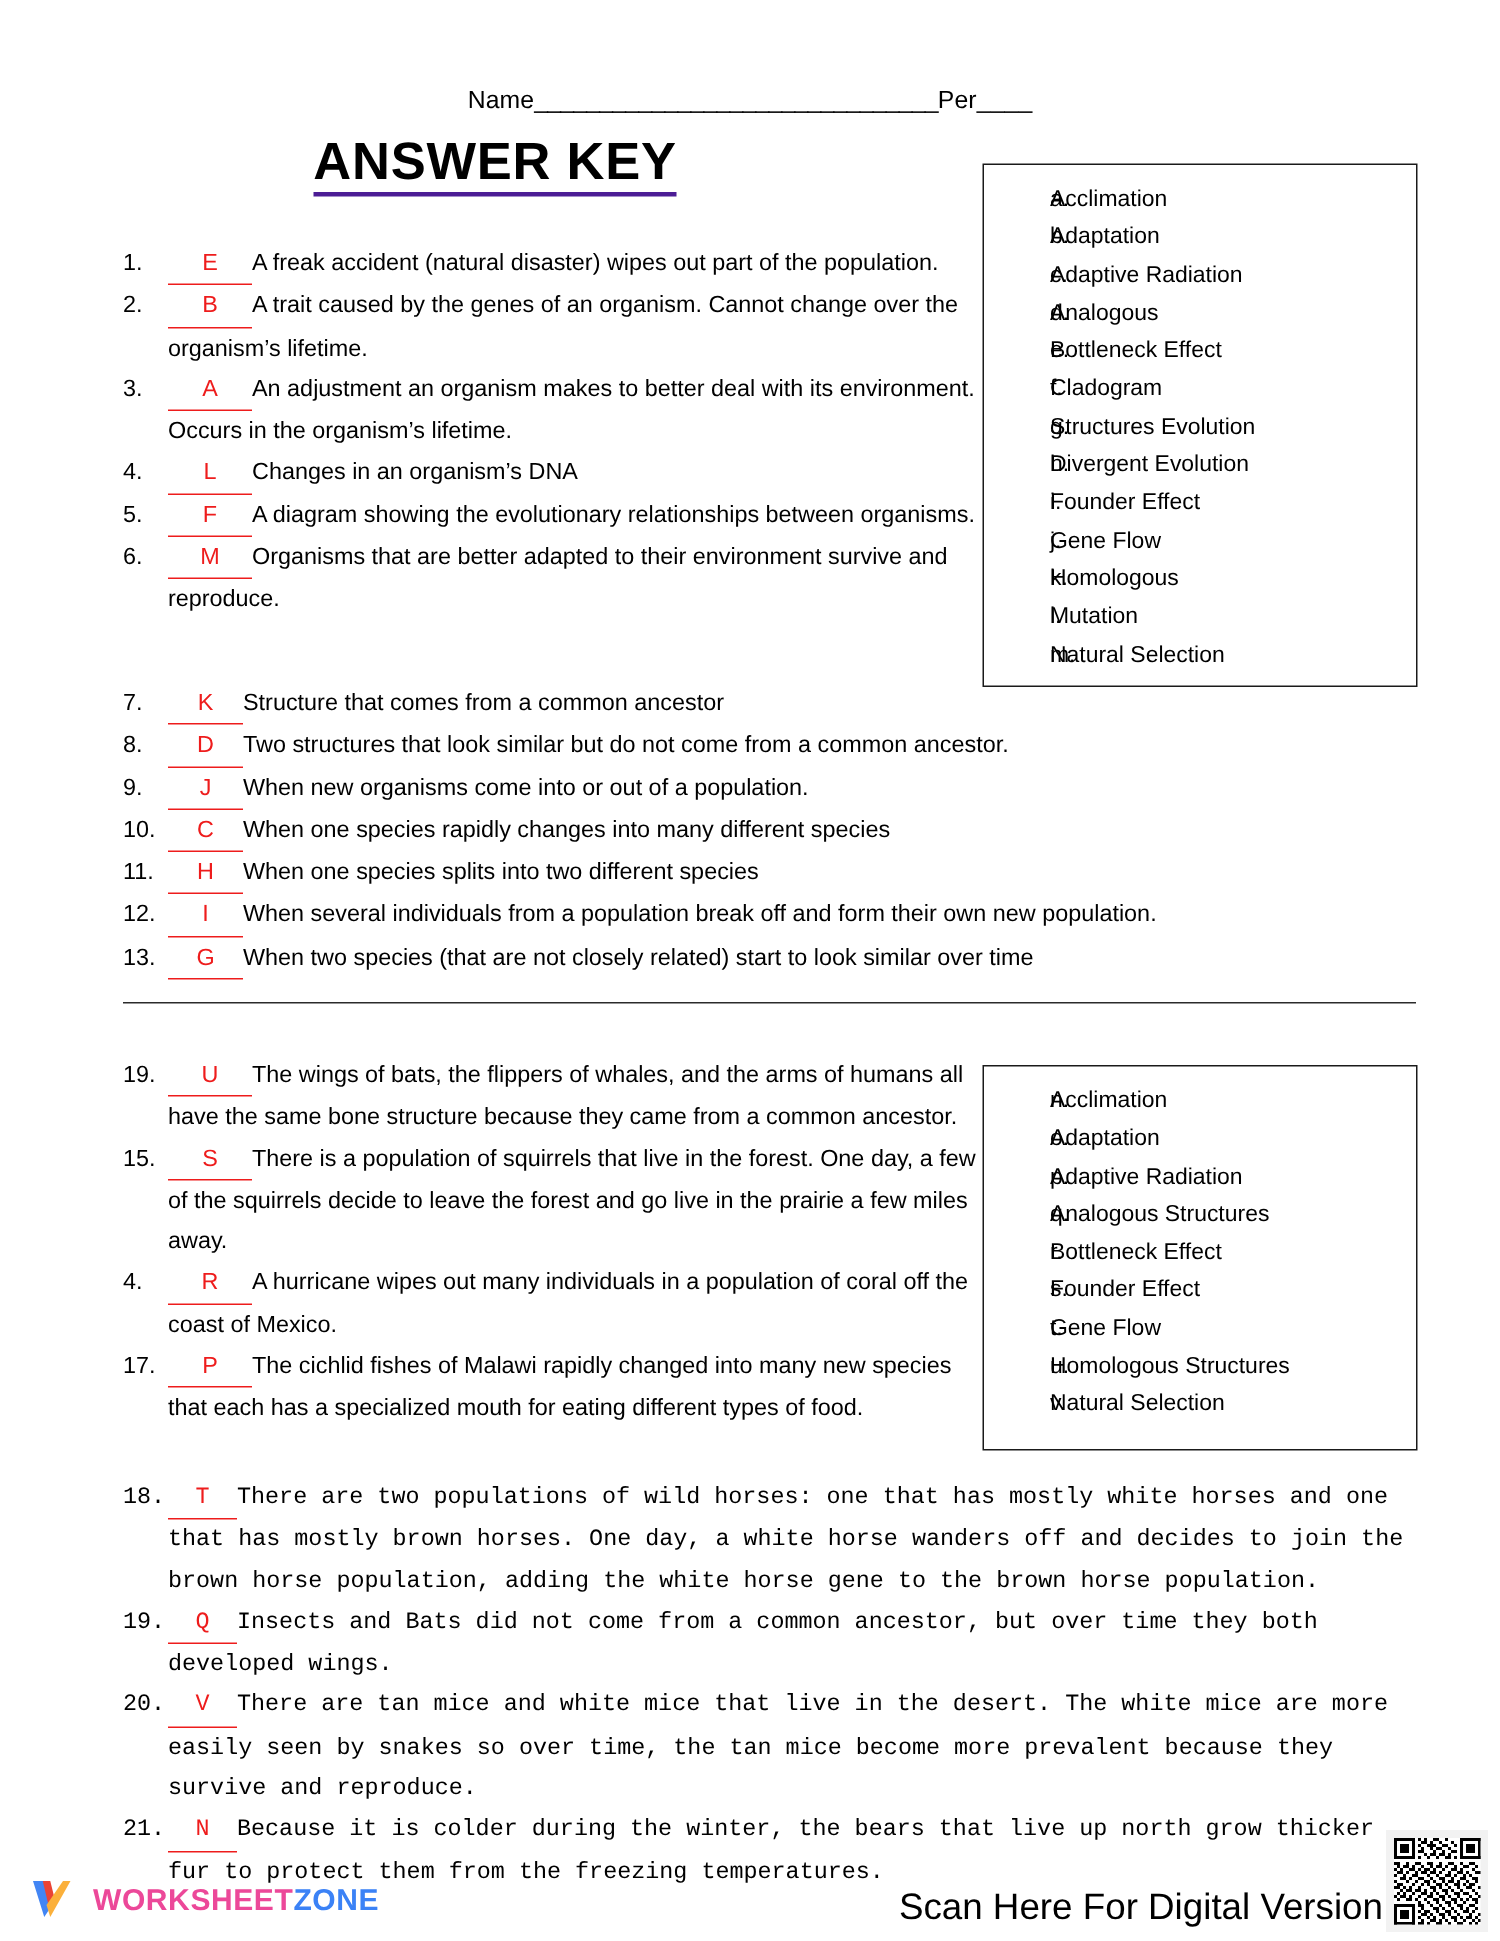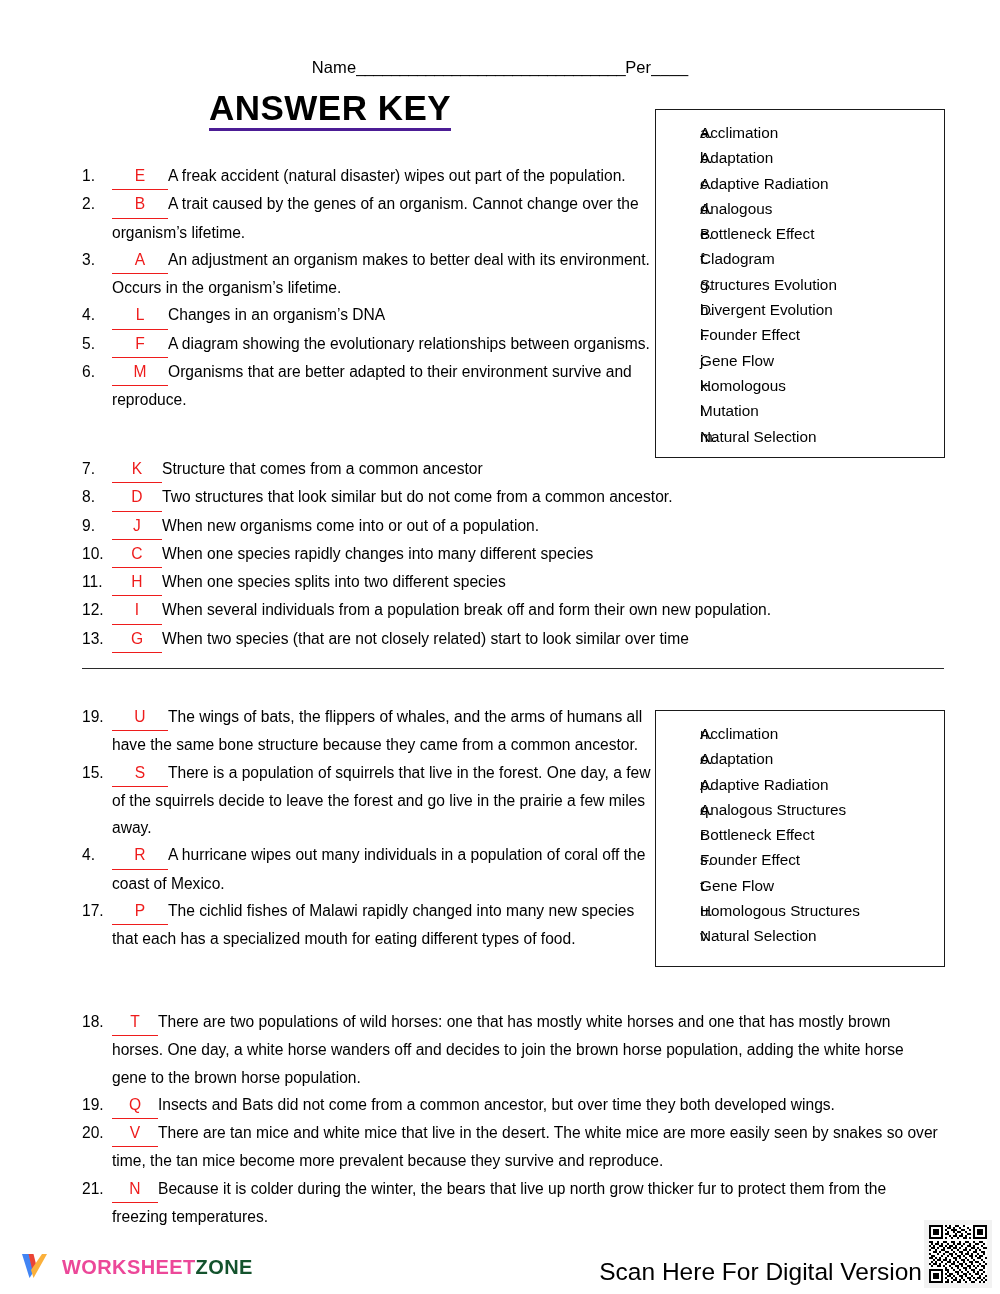--- a/index.html
+++ b/index.html
@@ -59,21 +59,21 @@
     width:34px;
     padding-left:36px;
     flex:0 0 auto;
   }
   .wb-term { flex:1 1 auto; }
 
   
   .qlist { position:absolute; left:82px; }
   #qlist-top { top:162px; width:590px; }
   #qlist-mid { top:703px; width:575px; }
-  #qlist-bottom { top:1008px; width:860px; }
+  #qlist-bottom { top:985px; width:860px;font-family:Liberation Mono, monospace; }
 
   .q-item {
     display:flex;
     align-items:flex-start;
     font-size:15.6px;
     line-height:27.3px;
     margin-bottom:0px;
   }
   .q-num {
     flex:0 0 auto;
@@ -117,21 +117,21 @@
     width:34px; height:30px;
     position:relative;
     flex:0 0 auto;
   }
   .logo-text {
     font-size:20px;
     font-weight:bold;
     letter-spacing:0.4px;
   }
   .logo-text .ws { color:#ec4899; }
-  .logo-text .zone { color:#14532d; }
+  .logo-text .zone { color:#3b82f6; }
 
   .scan-text {
     position:absolute;
     right:78px; top:1258px;
     font-size:24.5px;
     color:#000000;
     white-space:nowrap;
   }
   .qr-code {
     position:absolute;

